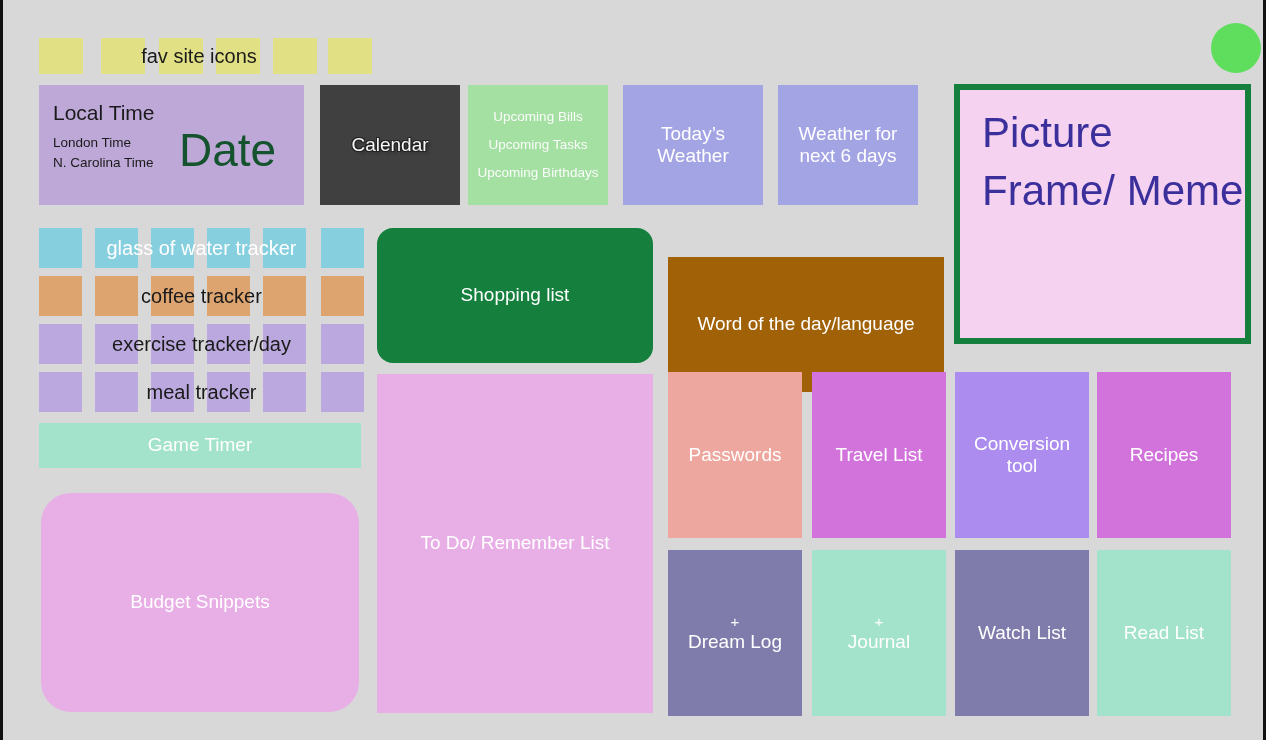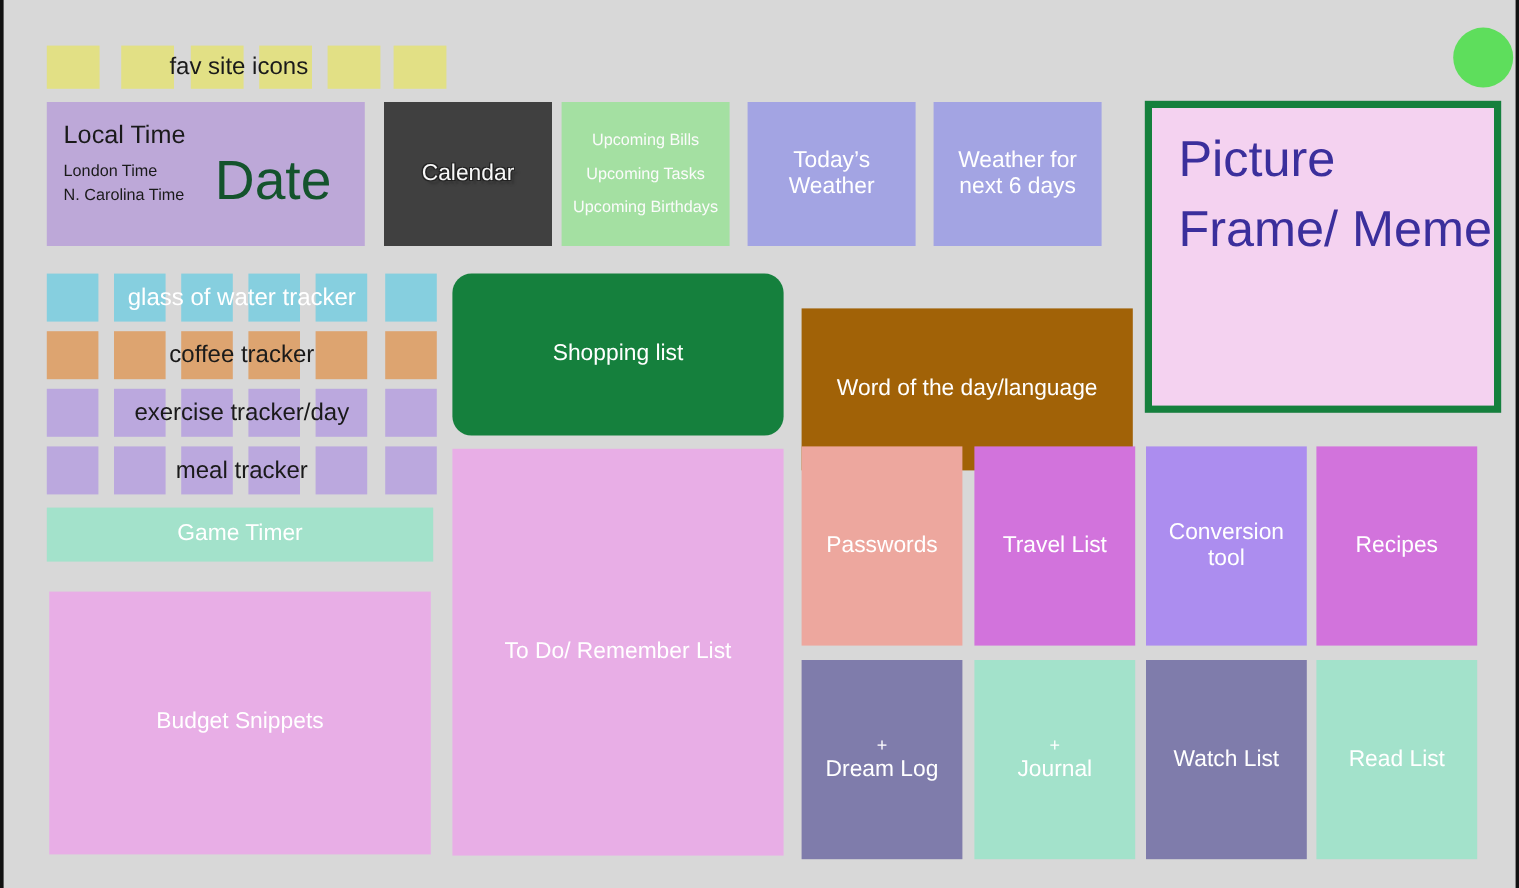--- a/index.html
+++ b/index.html
@@ -207,20 +207,21 @@
     background: #a3e2cb;
   }
 
   
   #budget-tile {
     left: 38px;
     top: 493px;
     width: 318px;
     height: 219px;
     background: #e8aee6;
+    border-radius: 30px;
   }
 
   
   #shopping-tile {
     left: 374px;
     top: 228px;
     width: 276px;
     height: 135px;
     background: #15803d;
     border-radius: 16px;

